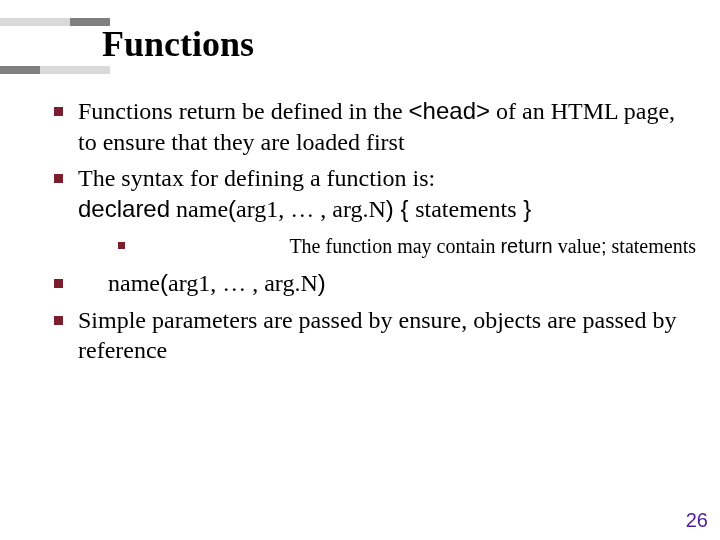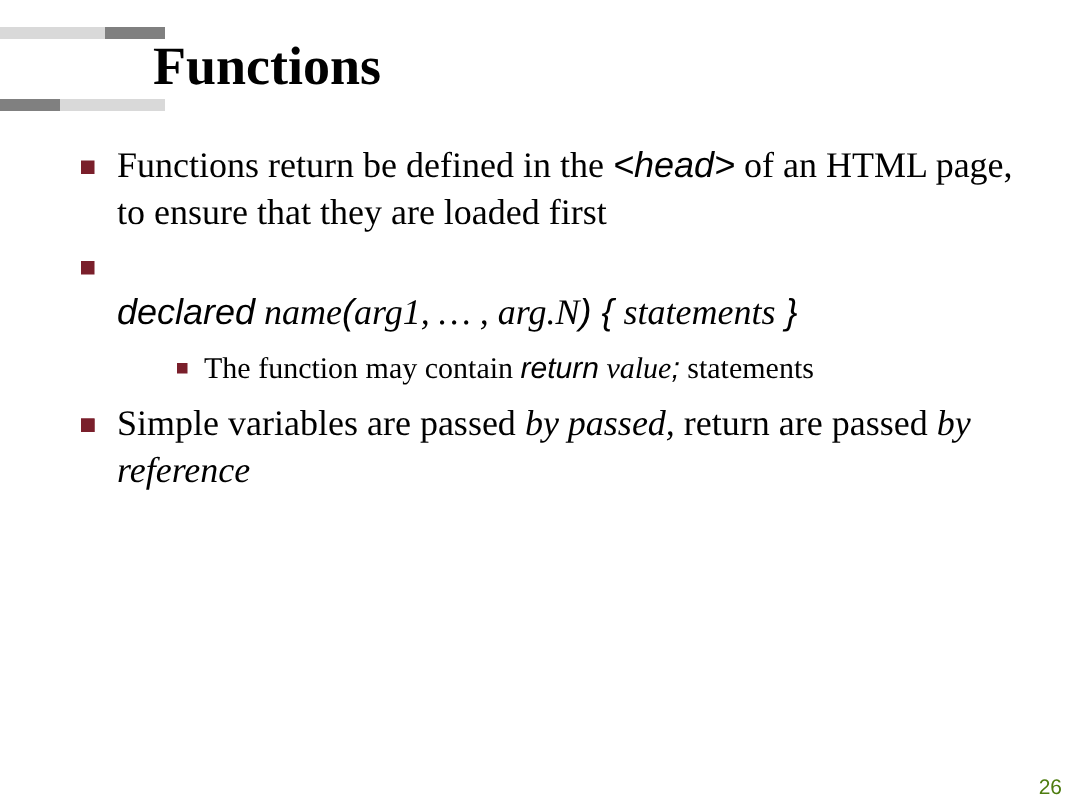--- a/index.html
+++ b/index.html
@@ -73,50 +73,51 @@
     left: 6px;
     top: 11px;
     width: 9px;
     height: 9px;
     background: #7a1f2b;
   }
   ul.level2 {
     list-style: none;
     margin: 8px 0 8px 0;
     padding: 0 0 0 36px;
+    text-align: right;
   }
   ul.level2 > li {
     position: relative;
     padding-left: 22px;
     font-size: 20px;
     line-height: 1.35;
     margin-bottom: 2px;
   }
   ul.level2 > li::before {
     content: "";
     position: absolute;
     left: 4px;
     top: 9px;
     width: 7px;
     height: 7px;
     background: #7a1f2b;
   }
-  .arial { font-family: Arial, Helvetica, sans-serif; font-style: italic; }
-  .ital  { font-style: italic; }
+  .arial { font-family: Arial, Helvetica, sans-serif; }
+  .ital  { }
   .indent-block {
     display: block;
     padding-left: 30px;
   }
   .page-num {
     position: absolute;
     right: 12px;
     bottom: 8px;
     font-family: Arial, Helvetica, sans-serif;
-    font-size: 14px;
-    color: #4d7c0f;
+    font-size: 20px;
+    color: #4c1d95;
   }
 </style>
 </head>
 <body>
 
 <div class="slide">
 
   <div class="title-wrap">
     <div class="title-bar-top">
       <div class="bar-light bar-top-left"></div>
@@ -130,36 +131,39 @@
   </div>
 
   <div class="content">
     <ul class="level1">
 
       <li>
         <span>Functions return be defined in the </span><span class="arial">&lt;head&gt;</span><span> of an HTML page, to ensure that they are loaded first</span>
       </li>
 
       <li>
-        <br>
+        <span>The syntax for defining a function is:</span><br>
         <span>
           <span class="arial">declared</span><span class="ital"> name</span><span class="arial">(</span><span class="ital">arg1, … , arg.N</span><span class="arial">) { </span><span class="ital">statements</span><span class="arial"> }</span>
         </span>
 
         <ul class="level2">
           <li>
             <span>The function may contain </span><span class="arial">return</span><span class="ital"> value</span><span class="arial">;</span><span>  statements</span>
           </li>
         </ul>
       </li>
 
       <li>
+        <span class="indent-block">
+          <span class="ital">name</span><span class="arial">(</span><span class="ital">arg1, … , arg.N</span><span class="arial">)</span>
+        </span>
       </li>
 
       <li>
-        <span>Simple variables are passed </span><span class="ital">by passed,</span><span> return are passed </span><span class="ital">by reference</span>
+        <span>Simple parameters are passed </span><span class="ital">by ensure,</span><span> objects are passed </span><span class="ital">by reference</span>
       </li>
 
     </ul>
   </div>
 
   <div class="page-num">26</div>
 </div>
 
 </body></html>

